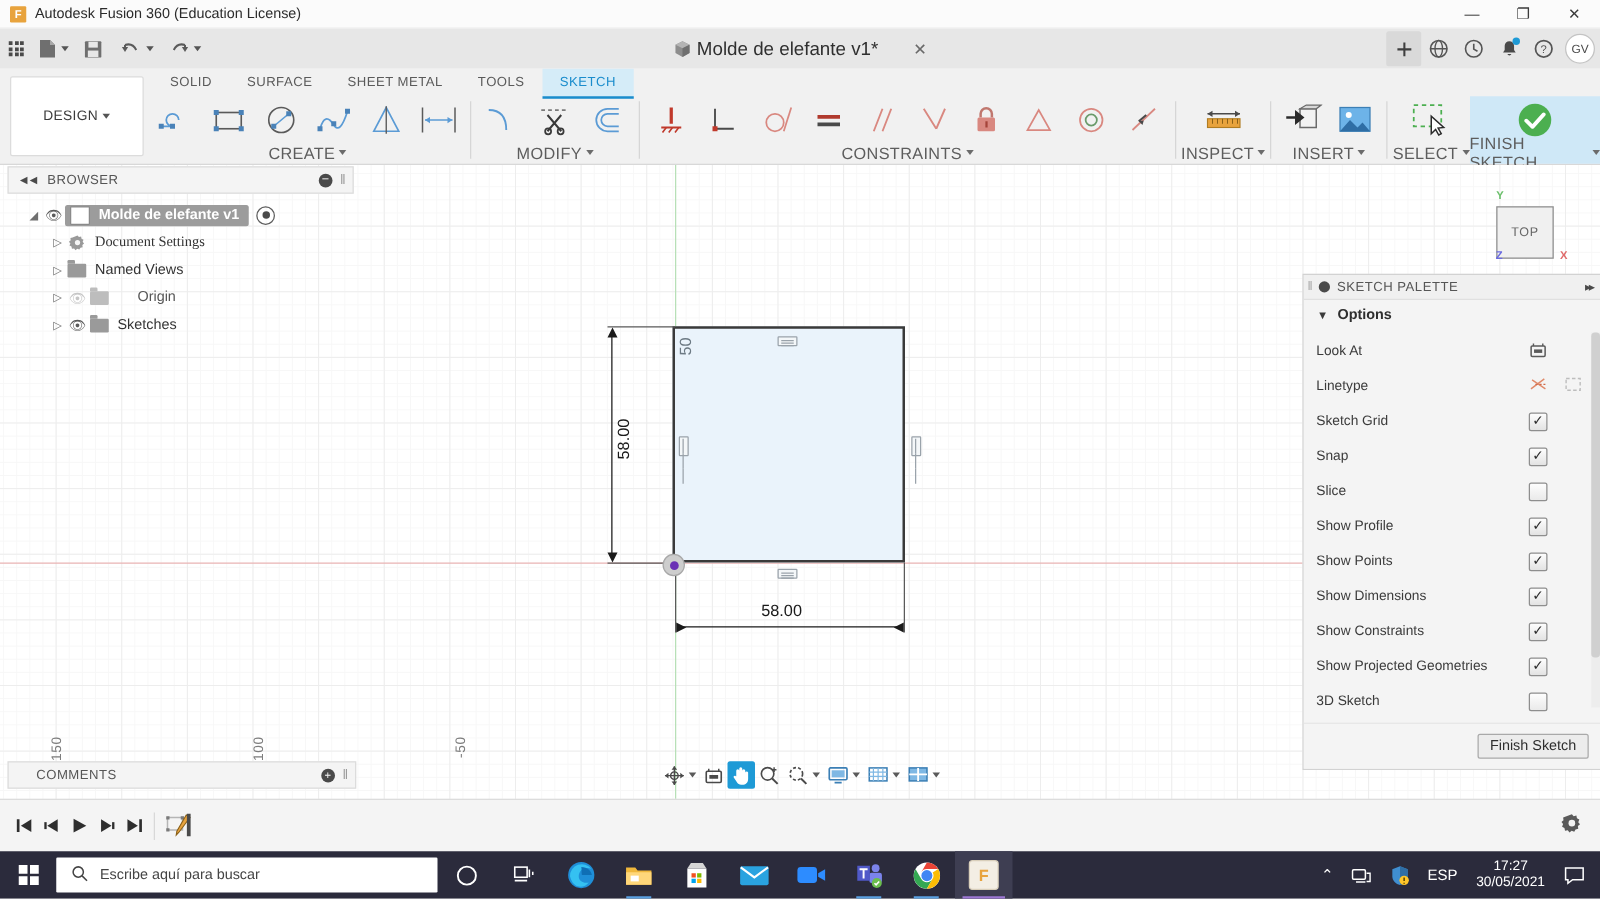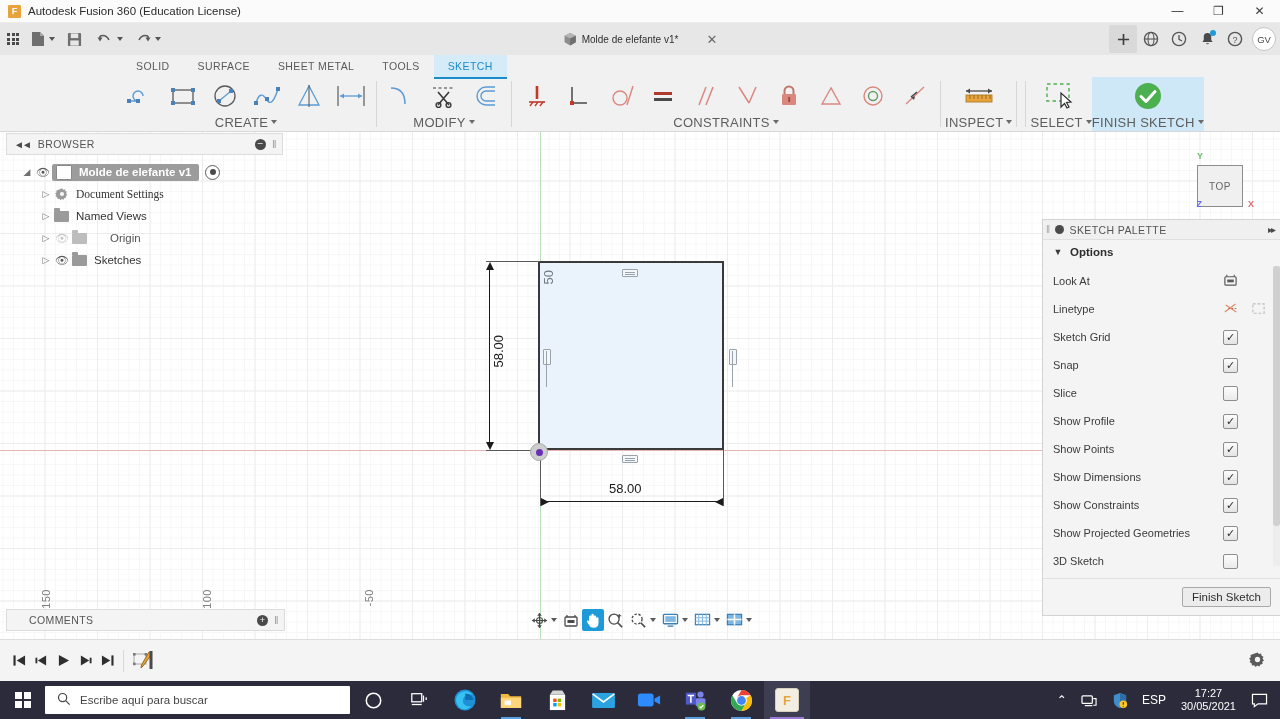--- a/index.html
+++ b/index.html
@@ -24,21 +24,21 @@
   
   .qabar{height:32px;background:#e7e7e7;display:flex;align-items:center;position:relative;}
   .qa-item{display:flex;align-items:center;height:32px;padding:0 5px;margin-left:2px;}
   .caret{width:0;height:0;border-left:3px solid transparent;border-right:3px solid transparent;
     border-top:4px solid #555;margin-left:4px;}
   .grid9{display:grid;grid-template-columns:repeat(3,3px);grid-template-rows:repeat(3,3px);gap:1.5px;}
   .grid9 i{background:#4a4a4a;display:block;width:3px;height:3px;}
 
   .doctab{position:absolute;left:50%;transform:translateX(-50%);display:flex;align-items:center;
     height:32px;}
-  .doctab .dname{font-size:10px;color:#2f2f2f;margin-left:4px;}
+  .doctab .dname{font-size:15px;color:#2f2f2f;margin-left:4px;}
   .doctab .xbtn{margin-left:28px;font-size:13px;color:#6a6a6a;cursor:pointer;}
   .qa-right{position:absolute;right:4px;top:0;height:32px;display:flex;align-items:center;}
   .qa-r-btn{width:28px;height:28px;display:flex;align-items:center;justify-content:center;
     border-radius:2px;color:#4a4a4a;position:relative;}
   .plusbox{background:#d9d9d9;}
   .avatar{width:22px;height:22px;border-radius:50%;background:#fff;border:1px solid #c4c4c4;
     font-size:9.5px;color:#4a4a4a;display:flex;align-items:center;justify-content:center;margin-left:3px;}
   .notifdot{position:absolute;top:5px;right:5px;width:6px;height:6px;border-radius:50%;background:#1e9ad6;}
 
   
@@ -292,20 +292,24 @@
         <svg width="16" height="16" viewBox="0 0 16 16">
             <circle cx="8" cy="8" r="6.6" fill="none" stroke="#555" stroke-width="1.4"></circle>
             <text x="8" y="11.6" font-size="9" font-family="Liberation Sans" text-anchor="middle" fill="#555">?</text>
           </svg>
       </div>
       <div class="avatar">GV</div>
     </div>
   </div>
 
   <div class="ribbon">
+    <div class="designbox">
+      <span>DESIGN</span>
+        <span class="caret"></span>
+    </div>
 
     <div class="tabs">
       <div class="tab">SOLID</div>
       <div class="tab">SURFACE</div>
       <div class="tab">SHEET METAL</div>
       <div class="tab">TOOLS</div>
       <div class="tab active">SKETCH</div>
     </div>
 
     <div class="panels">
@@ -481,20 +485,42 @@
           </div>
         </div>
         <div class="plabel">
           <span>INSPECT</span>
             <span class="caret"></span>
         </div>
       </div>
 
       <div class="vsep"></div>
 
+      <div class="panel">
+        <div class="prow">
+          <div class="btn">
+            <svg width="32" height="26" viewBox="0 0 32 26">
+                <path d="M14 4 L27 4 L27 19 L14 19 Z" fill="#f2f2f2" stroke="#6a6a6a" stroke-width="1.2"></path>
+                <path d="M14 4 L19 1 L31 1 L27 4 Z" fill="#d8d8d8" stroke="#6a6a6a" stroke-width="1"></path>
+                <path d="M3 11 h11 M11 7 l5 4 l-5 4 z" fill="#2b2b2b" stroke="#2b2b2b" stroke-width="2"></path>
+              </svg>
+          </div>
+          <div class="btn">
+            <svg width="30" height="26" viewBox="0 0 30 26">
+                <rect x="3" y="3" width="24" height="19" fill="#6db3e8" stroke="#3c7fb5" stroke-width="1"></rect>
+                <circle cx="10" cy="9" r="2.4" fill="#fff"></circle>
+                <path d="M3 22 L11 13 L17 19 L21 15 L27 22 Z" fill="#2f6ea5"></path>
+              </svg>
+          </div>
+        </div>
+        <div class="plabel">
+          <span>INSERT</span>
+            <span class="caret"></span>
+        </div>
+      </div>
 
       <div class="vsep"></div>
 
       <div class="panel">
         <div class="prow">
           <div class="btn">
             <svg width="34" height="30" viewBox="0 0 34 30">
                 <rect x="3" y="3" width="22" height="17" fill="none" stroke="#4caf50" stroke-width="1.4" stroke-dasharray="3.5 3"></rect>
                 <path d="M17 12 L17 26 L20.5 22.5 L23 27 L25 26 L22.5 21.5 L27 21 Z" fill="#fff" stroke="#2b2b2b" stroke-width="1.2"></path>
               </svg>

